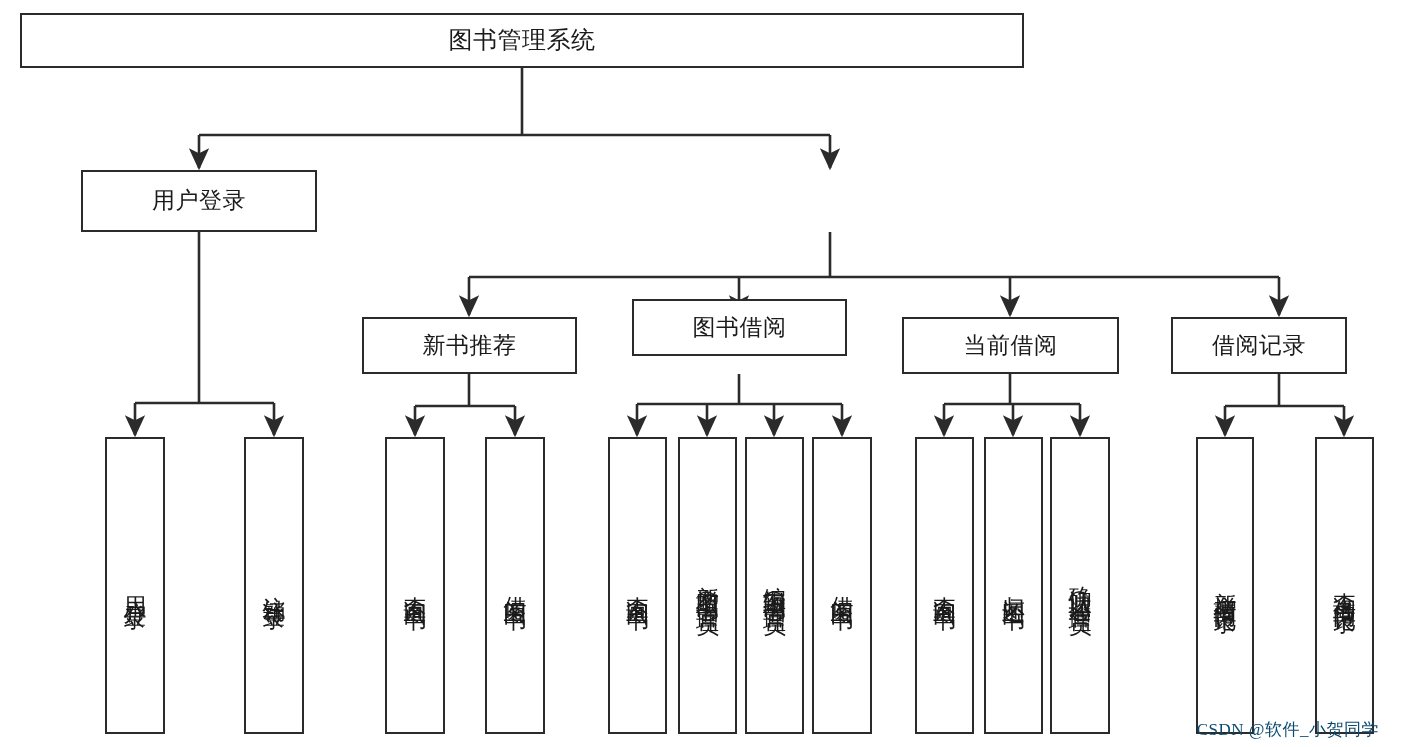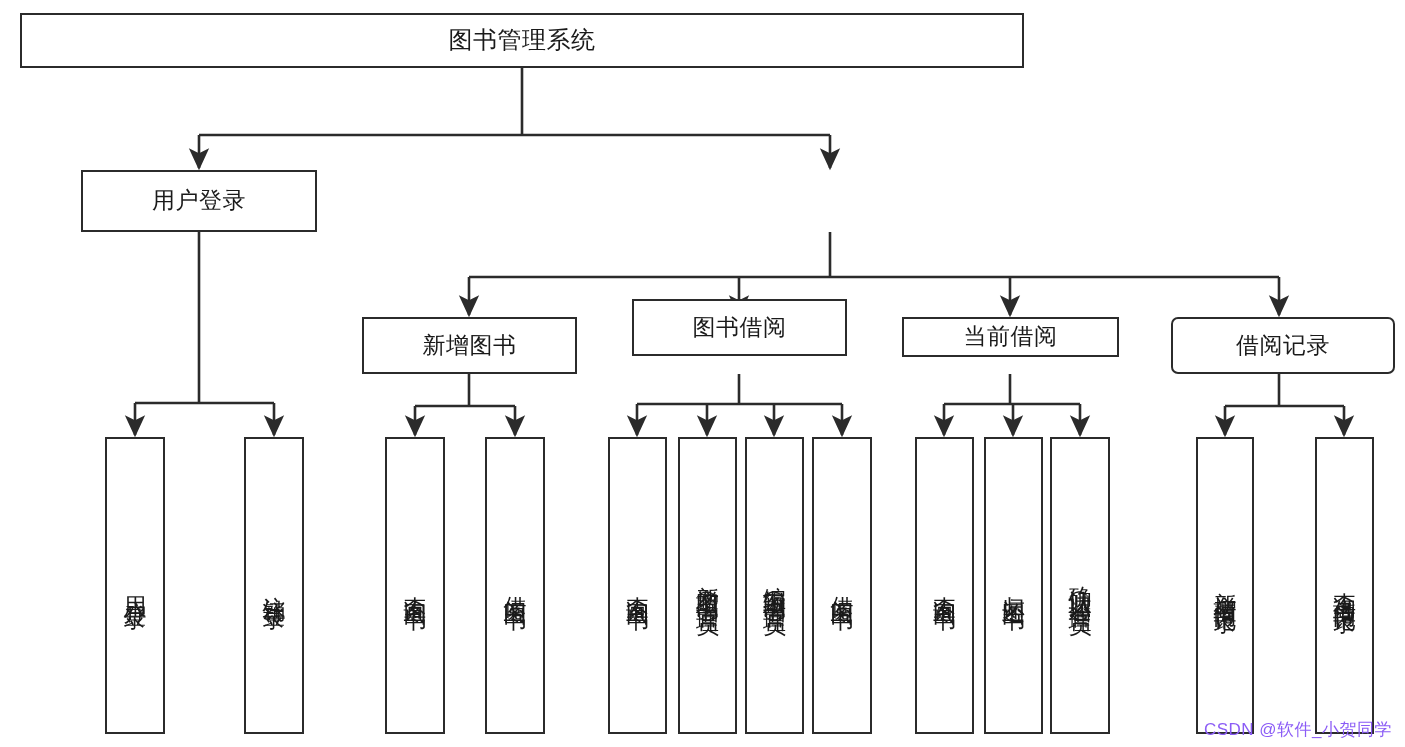--- a/index.html
+++ b/index.html
@@ -9,20 +9,21 @@
   }
   body {
     font-family: "Liberation Sans", "DejaVu Sans", sans-serif;
   }
   #canvas {
     position: relative;
     width: 1405px;
     height: 747px;
     background: #ffffff;
     overflow: hidden;
+    font-family: Liberation Serif, serif;
   }
   #edges {
     position: absolute;
     left: 0;
     top: 0;
     width: 1405px;
     height: 747px;
     pointer-events: none;
   }
   .node {
@@ -51,24 +52,24 @@
     line-height: 1.0;
     padding: 6px 0;
     white-space: nowrap;
   }
   .node.leaf .vtext {
     writing-mode: vertical-rl;
     text-orientation: upright;
   }
   .watermark {
     position: absolute;
-    right: 13px;
+    right: 26px;
     bottom: 6px;
     font-size: 17px;
-    color: #8b5cf6;
+    color: #0c4a6e;
     white-space: nowrap;
     letter-spacing: 0.5px;
     margin-left: 16px;
   }
 </style>
 </head>
 <body>
 
 <div id="canvas">
 
@@ -124,29 +125,29 @@
 
   <div class="node root horiz" style="left:20px; top:13px; width:1004px; height:55px;">
     <span>图书管理系统</span>
   </div>
 
   <div class="node horiz" style="left:81px; top:170px; width:236px; height:62px;">
     <span>用户登录</span>
   </div>
 
   <div class="node horiz" style="left:362px; top:317px; width:215px; height:57px;">
-    <span>新增图书</span>
+    <span>新书推荐</span>
   </div>
   <div class="node horiz" style="left:632px; top:299px; width:215px; height:57px;">
     <span>图书借阅</span>
   </div>
-  <div class="node horiz" style="left:902px; top:317px; width:217px; height:40px;text-align:right;">
+  <div class="node horiz" style="left:902px; top:317px; width:217px; height:57px;text-align:right;">
     <span>当前借阅</span>
   </div>
-  <div class="node horiz" style="left:1171px; top:317px; width:224px; height:57px;border-radius:7px;">
+  <div class="node horiz" style="left:1171px; top:317px; width:176px; height:57px;">
     <span>借阅记录</span>
   </div>
 
   <div class="node leaf" style="left:105px; top:437px; width:60px; height:297px;">
     <span class="vtext">用户登录</span>
   </div>
   <div class="node leaf" style="left:244px; top:437px; width:60px; height:297px;">
     <span class="vtext">注销登录</span>
   </div>
 

